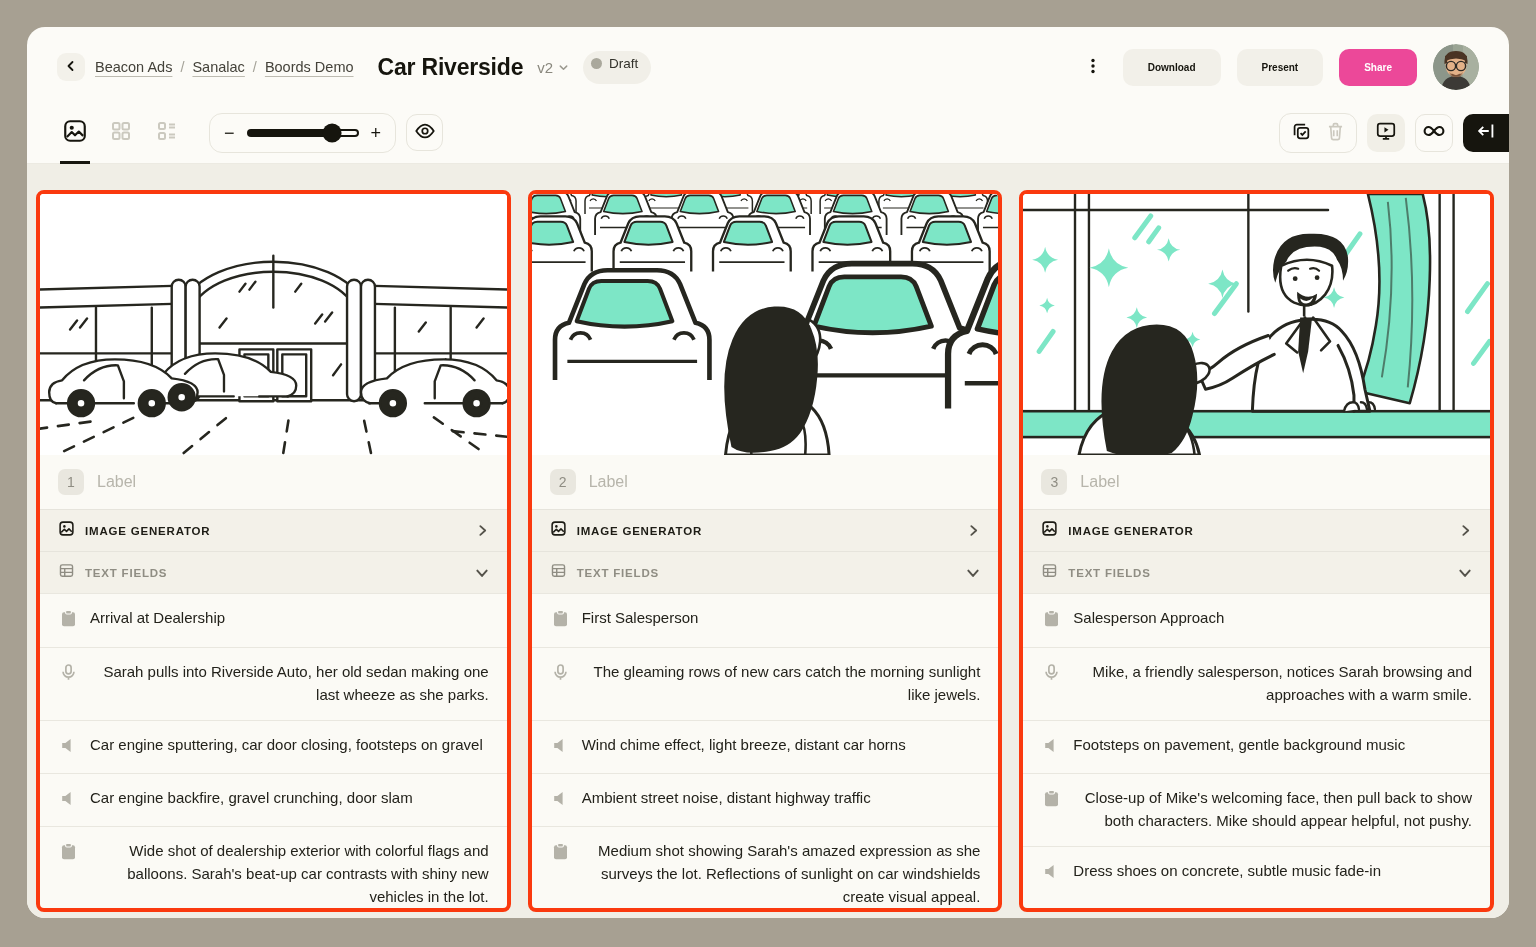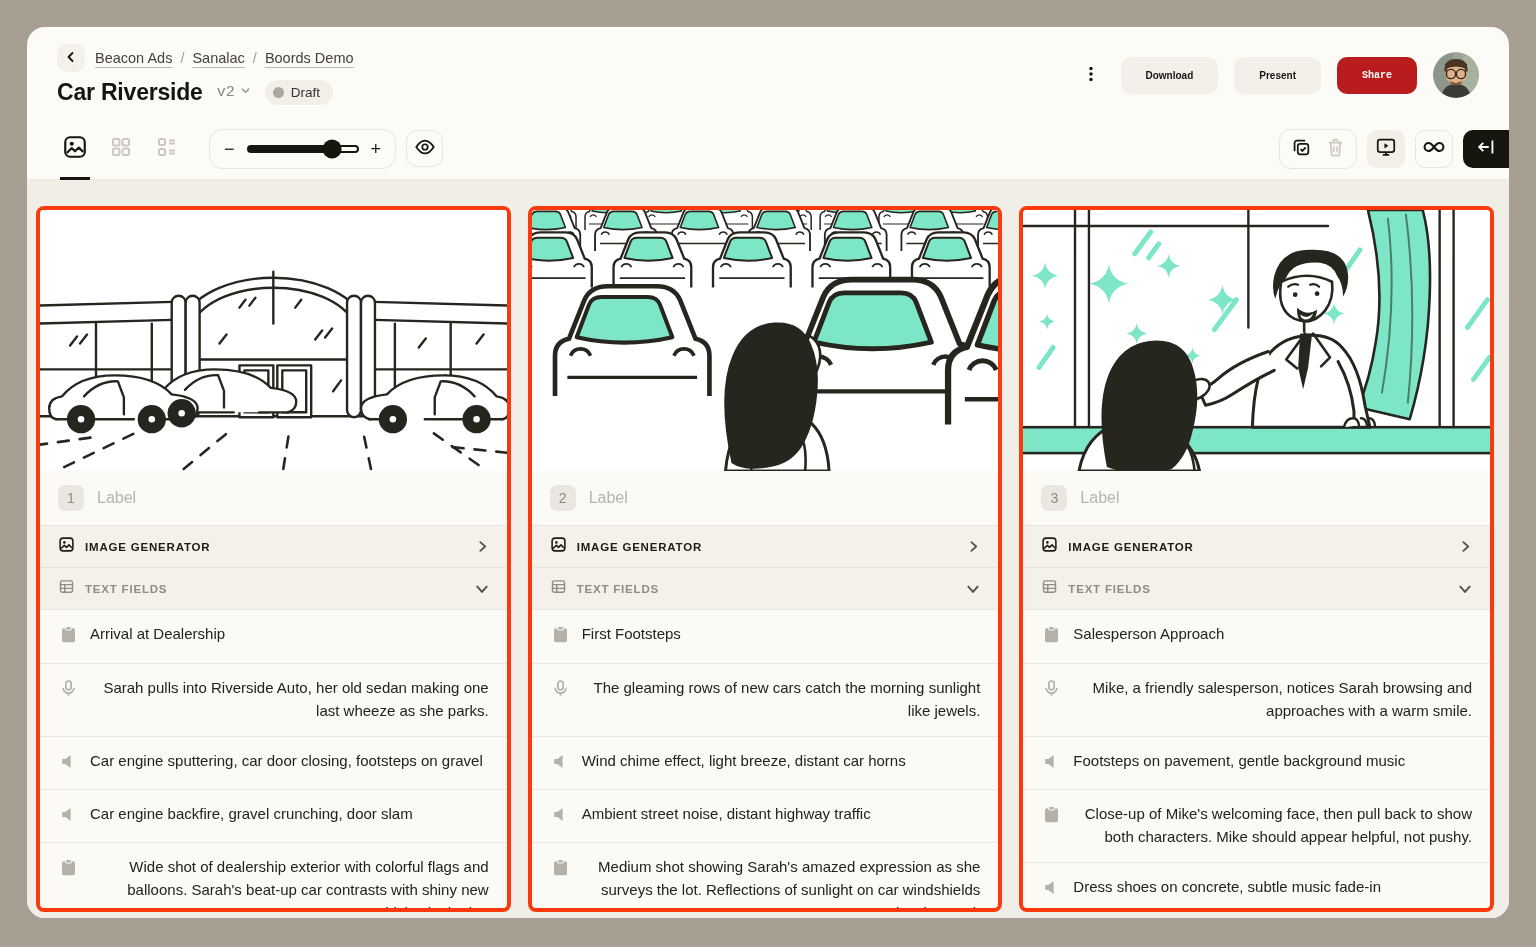--- a/index.html
+++ b/index.html
@@ -5,39 +5,39 @@
   * { margin:0; padding:0; box-sizing:border-box; }
   html,body { width:1536px; height:947px; }
   body { background:#a7a092; font-family:"Liberation Sans", sans-serif; color:#1b1a13; overflow:hidden; }
 
   .window { position:absolute; left:27px; top:27px; width:1482px; height:891px;
             background:#fcfbf7; border-radius:18px; overflow:hidden;
             display:flex; flex-direction:column; }
 
   
   .header { padding:17px 30px 12px 30px; display:flex; justify-content:space-between; align-items:center; }
-  .header-left { display:flex; flex-direction:column; gap:7px; }
+  .header-left { display:flex; flex-direction:row; gap:24px; }
   .crumb-line { display:flex; align-items:center; gap:10px; }
   .back-btn { width:28px; height:28px; border-radius:9px; background:#f3f1ea; border:none;
               display:flex; align-items:center; justify-content:center; cursor:pointer; }
   .crumbs { display:flex; align-items:center; gap:8px; font-size:14.5px; }
   .crumb { color:#44423a; text-decoration:underline; text-decoration-color:#bdbbb1; text-underline-offset:4px; cursor:pointer; }
   .crumb-sep { color:#a5a399; }
   .title-line { display:flex; align-items:center; gap:14px; }
   .doc-title { font-size:23px; font-weight:700; letter-spacing:-0.2px; color:#16150e; }
-  .version { display:flex; align-items:center; gap:5px; color:#8a887e; font-size:15px; cursor:pointer;font-family:Liberation Mono, monospace; }
+  .version { display:flex; align-items:center; gap:5px; color:#8a887e; font-size:15px; cursor:pointer; }
   .draft-pill { display:flex; align-items:center; gap:7px; background:#f1efe8; border-radius:999px;
-                padding:5px 13px 5px 8px; font-size:13.5px; color:#33322b; }
+                padding:5px 13px 13px 8px; font-size:13.5px; color:#33322b; }
   .draft-dot { width:11px; height:11px; border-radius:50%; background:#aaa89c; }
   .header-right { display:flex; align-items:center; gap:16px; }
   .kebab { background:none; border:none; cursor:pointer; padding:4px 6px; }
   .btn { border:none; border-radius:10px; padding:13px 25px; font-size:10px; font-weight:600;
          font-family:inherit; cursor:pointer; }
   .btn-light { background:#f2f0e9; color:#16150e; }
-  .btn-dark { background:#b91c1c; color:#ffffff;font-family:Liberation Mono, monospace; }
+  .btn-dark { background:#ec4899; color:#ffffff; }
   .avatar { width:46px; height:46px; border-radius:50%; overflow:hidden; cursor:pointer; flex:none; }
 
   
   .toolbar { height:62px; padding:0 30px; display:flex; align-items:center; justify-content:space-between;
              border-bottom:1px solid #eceae2; position:relative; background:#fcfbf7; }
   .tb-left, .tb-right { display:flex; align-items:center; gap:10px; }
   .tb-iconbtn { width:36px; height:36px; border:none; background:none; border-radius:9px;
                 display:flex; align-items:center; justify-content:center; cursor:pointer; position:relative; }
   .tb-iconbtn.active::after { content:""; position:absolute; left:3px; right:3px; bottom:-13px; height:3px; background:#16150e; }
   .slider-pill { display:flex; align-items:center; gap:12px; border:1px solid #e7e5dc; border-radius:13px;
@@ -505,21 +505,21 @@
       </span>
     </div>
     <div class="rows">
       <div class="text-row">
         <span class="row-icon">
           <svg width="15" height="17" viewBox="0 0 15 17">
                 <rect x="1" y="2.2" width="13" height="14" rx="2" fill="#b4b2a8"></rect>
                 <rect x="4.6" y="0.4" width="5.8" height="3.6" rx="1.2" fill="#b4b2a8" stroke="#fbfaf5" stroke-width="1.1"></rect>
               </svg>
         </span>
-        <span>First Footsteps</span>
+        <span>First Salesperson</span>
       </div>
       <div class="text-row">
         <span class="row-icon">
           <svg width="15" height="17" viewBox="0 0 16 18" fill="none" stroke="#b4b2a8" stroke-width="1.8">
                 <rect x="5.2" y="1" width="5.6" height="9.5" rx="2.8"></rect>
                 <path d="M2.2 8.2 a5.8 5.8 0 0 0 11.6 0 M8 14.2 v2.6"></path>
               </svg>
         </span>
         <span>The gleaming rows of new cars catch the morning sunlight like jewels.</span>
       </div>

